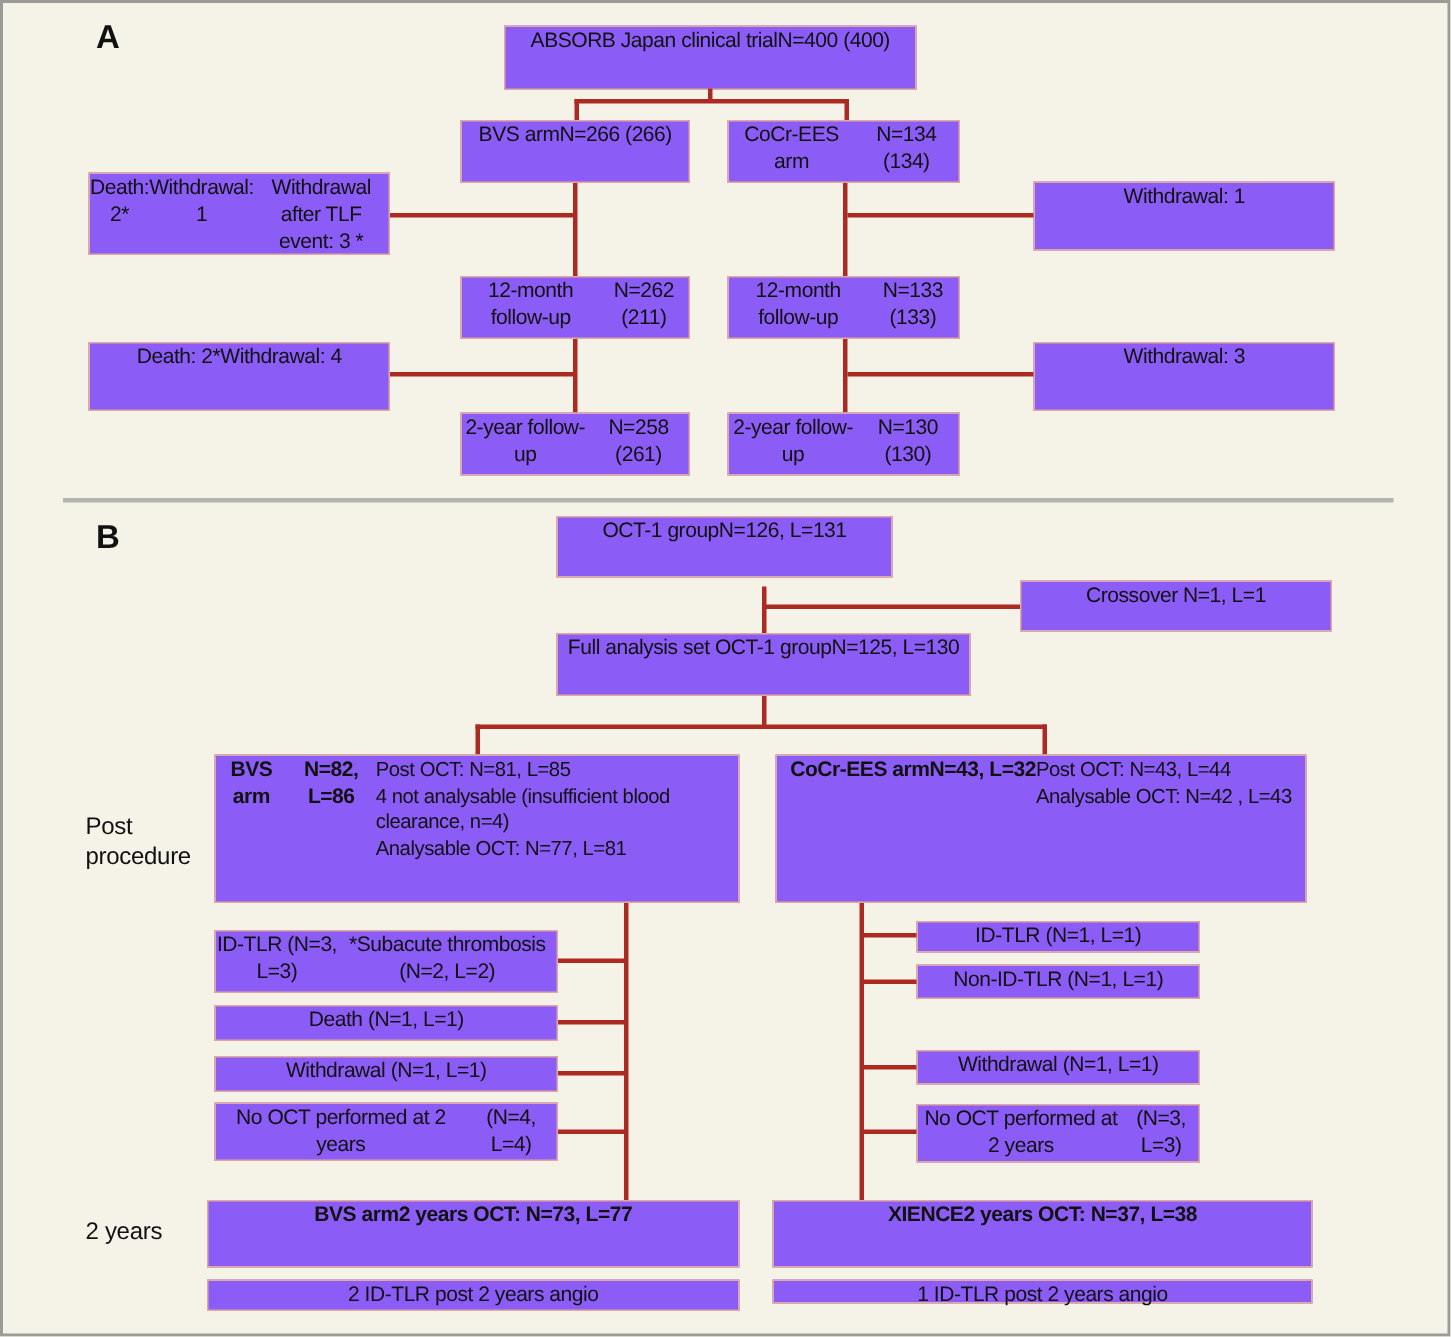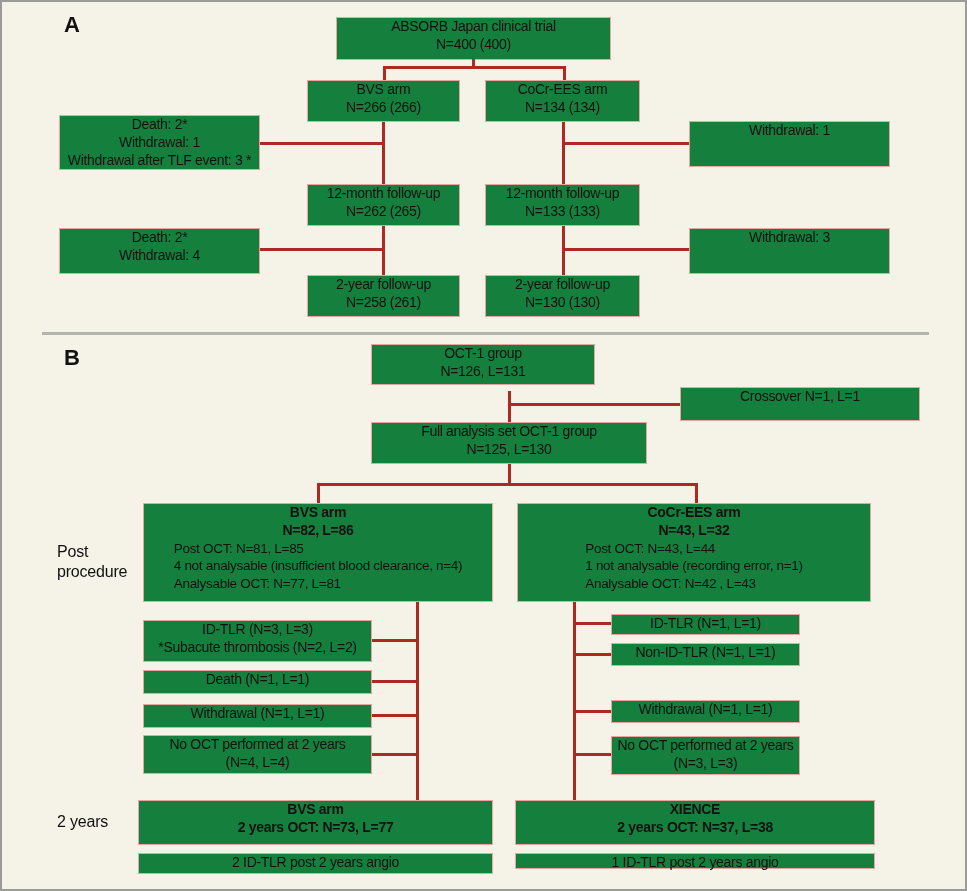--- a/index.html
+++ b/index.html
@@ -17,24 +17,24 @@
     position:absolute;
     font-size:22px;font-weight:bold;letter-spacing:0;
   }
   .row-label{
     position:absolute;
     font-size:16px;font-weight:normal;line-height:1.25;
     letter-spacing:-0.2px;
   }
   .nbox{
     position:absolute;
-    background:#15803d;
+    background:#8b5cf6;
     border:1.5px solid #e2a89d;
     box-sizing:border-box;
-    display:flex;flex-direction:column;
+    display:flex;flex-direction:row;justify-content:center;
     text-align:center;
     font-size:14px;line-height:1.27;letter-spacing:-0.3px;
   }
   .nbox .b{font-weight:bold;}
   .detail-wrap{text-align:center;}
   .detail{
     display:inline-block;text-align:left;
     font-size:13.5px;line-height:1.3;letter-spacing:-0.3px;
   }
   .hline,.vline{position:absolute;background:#ac2a21;}
@@ -77,21 +77,21 @@
     <div>Withdrawal after TLF event: 3 *</div>
   </div>
   <div class="hline" style="left:258px;top:140px;width:122px;"></div>
   <div class="nbox" style="left:687px;top:119px;width:201px;height:46px;">
     <div>Withdrawal: 1</div>
   </div>
   <div class="hline" style="left:563px;top:140px;width:124px;"></div>
 
   <div class="nbox" style="left:305px;top:182px;width:153px;height:42px;">
     <div>12-month follow-up</div>
-    <div>N=262 (265)</div>
+    <div>N=262 (211)</div>
   </div>
   <div class="nbox" style="left:483px;top:182px;width:155px;height:42px;">
     <div>12-month follow-up</div>
     <div>N=133 (133)</div>
   </div>
 
   <div class="vline" style="left:380px;top:224px;height:49px;"></div>
   <div class="vline" style="left:560px;top:224px;height:49px;"></div>
 
   <div class="nbox" style="left:57px;top:226px;width:201px;height:46px;">
@@ -117,21 +117,21 @@
 
   <div class="panel-label" style="left:62px;top:343px;">B</div>
 
   <div class="nbox" style="left:369px;top:342px;width:224px;height:41px;">
     <div>OCT-1 group</div>
     <div>N=126, L=131</div>
   </div>
 
   <div class="vline" style="left:506px;top:389px;height:31px;"></div>
   <div class="hline" style="left:508px;top:401px;width:170px;"></div>
-  <div class="nbox" style="left:678px;top:385px;width:240px;height:34px;">
+  <div class="nbox" style="left:678px;top:385px;width:208px;height:34px;">
     <div>Crossover N=1, L=1</div>
   </div>
 
   <div class="nbox" style="left:369px;top:420px;width:276px;height:42px;">
     <div>Full analysis set OCT-1 group</div>
     <div>N=125, L=130</div>
   </div>
 
   <div class="vline" style="left:506px;top:462px;height:21px;"></div>
   <div class="hline" style="left:315px;top:481px;width:381px;"></div>
@@ -151,21 +151,20 @@
       </div>
     </div>
   </div>
 
   <div class="nbox" style="left:515px;top:501px;width:354px;height:99px;">
     <div class="b">CoCr-EES arm</div>
     <div class="b">N=43, L=32</div>
     <div class="detail-wrap">
       <div class="detail">
         <div>Post OCT: N=43, L=44</div>
-        <div>1 not analysable (recording error, n=1)</div>
         <div>Analysable OCT: N=42 , L=43</div>
       </div>
     </div>
   </div>
 
   <div class="vline" style="left:414px;top:600px;height:198px;"></div>
   <div class="vline" style="left:571px;top:600px;height:198px;"></div>
 
   <div class="nbox" style="left:141px;top:618px;width:229px;height:42px;">
     <div>ID-TLR (N=3, L=3)</div>

